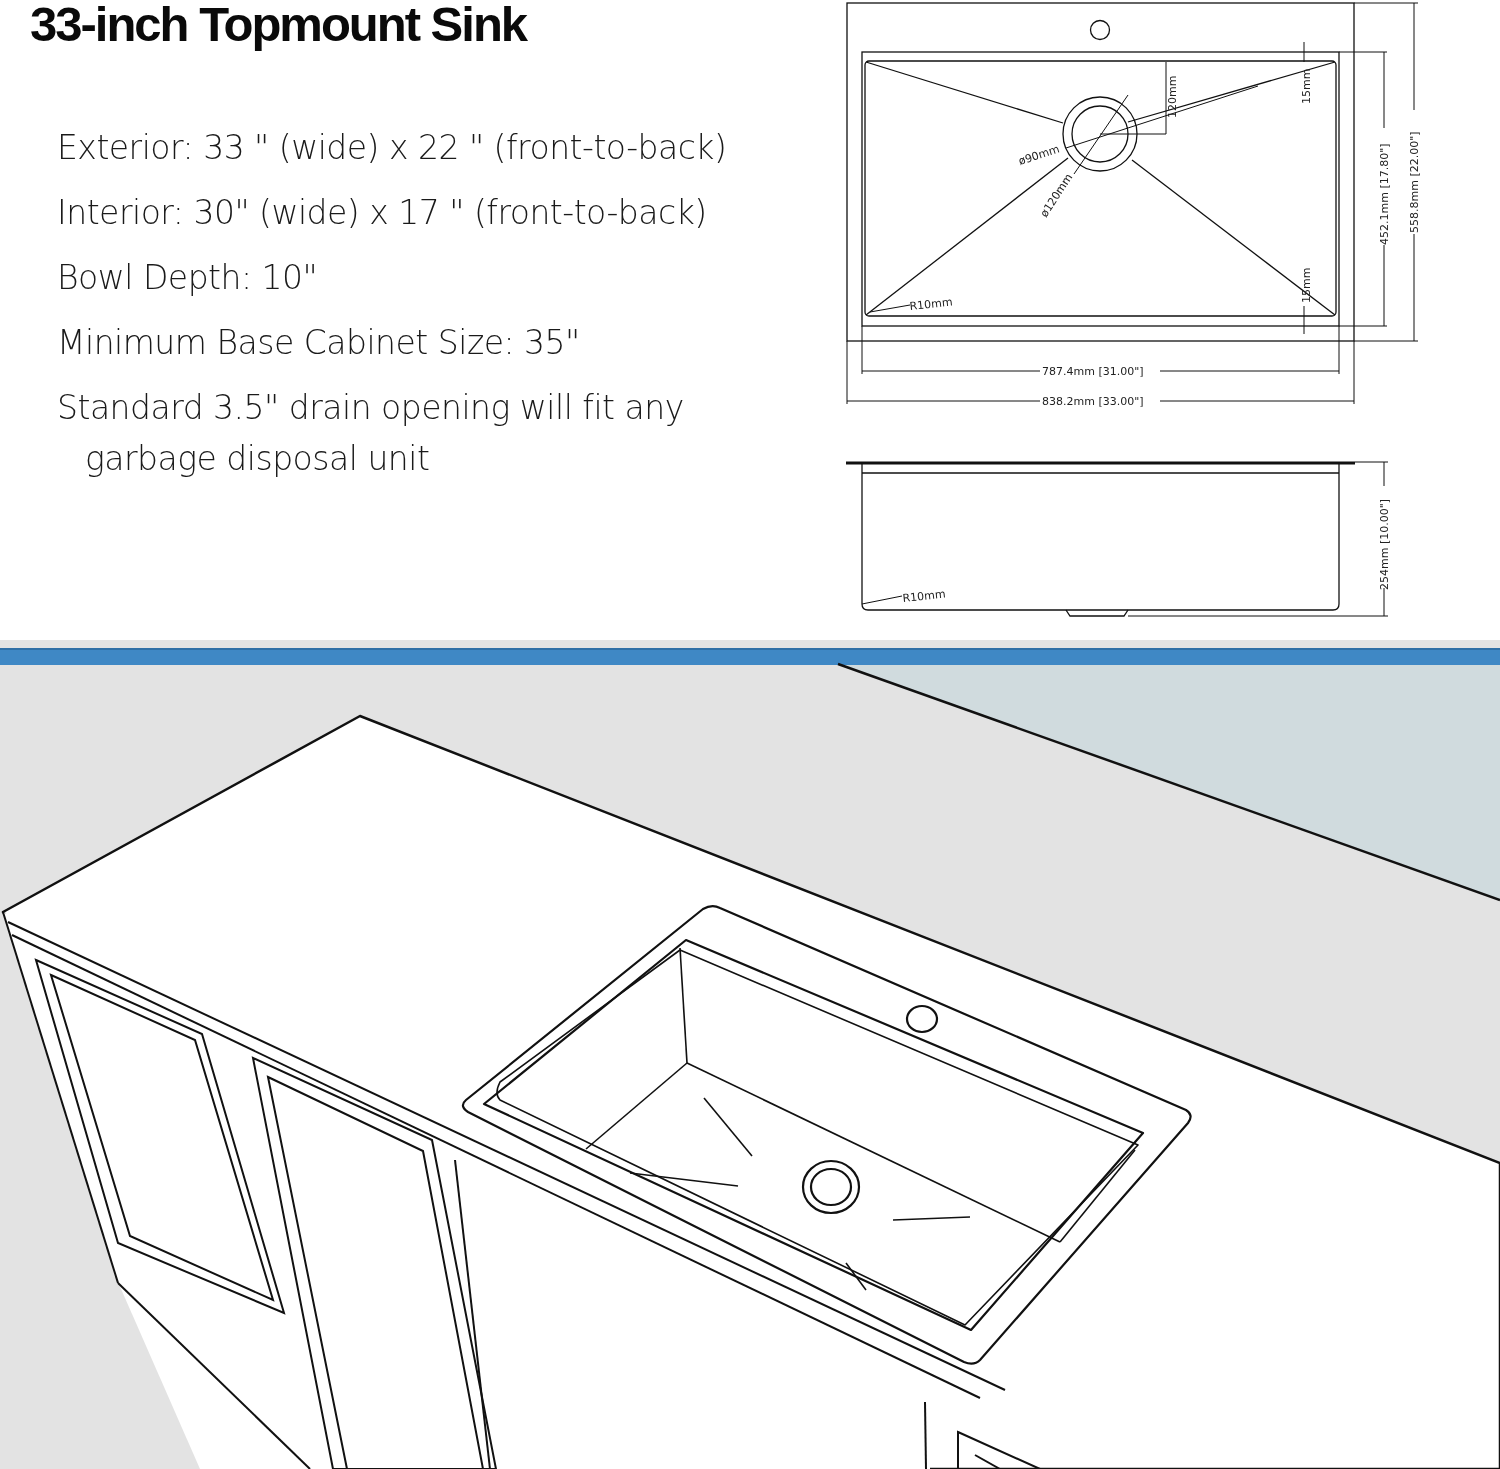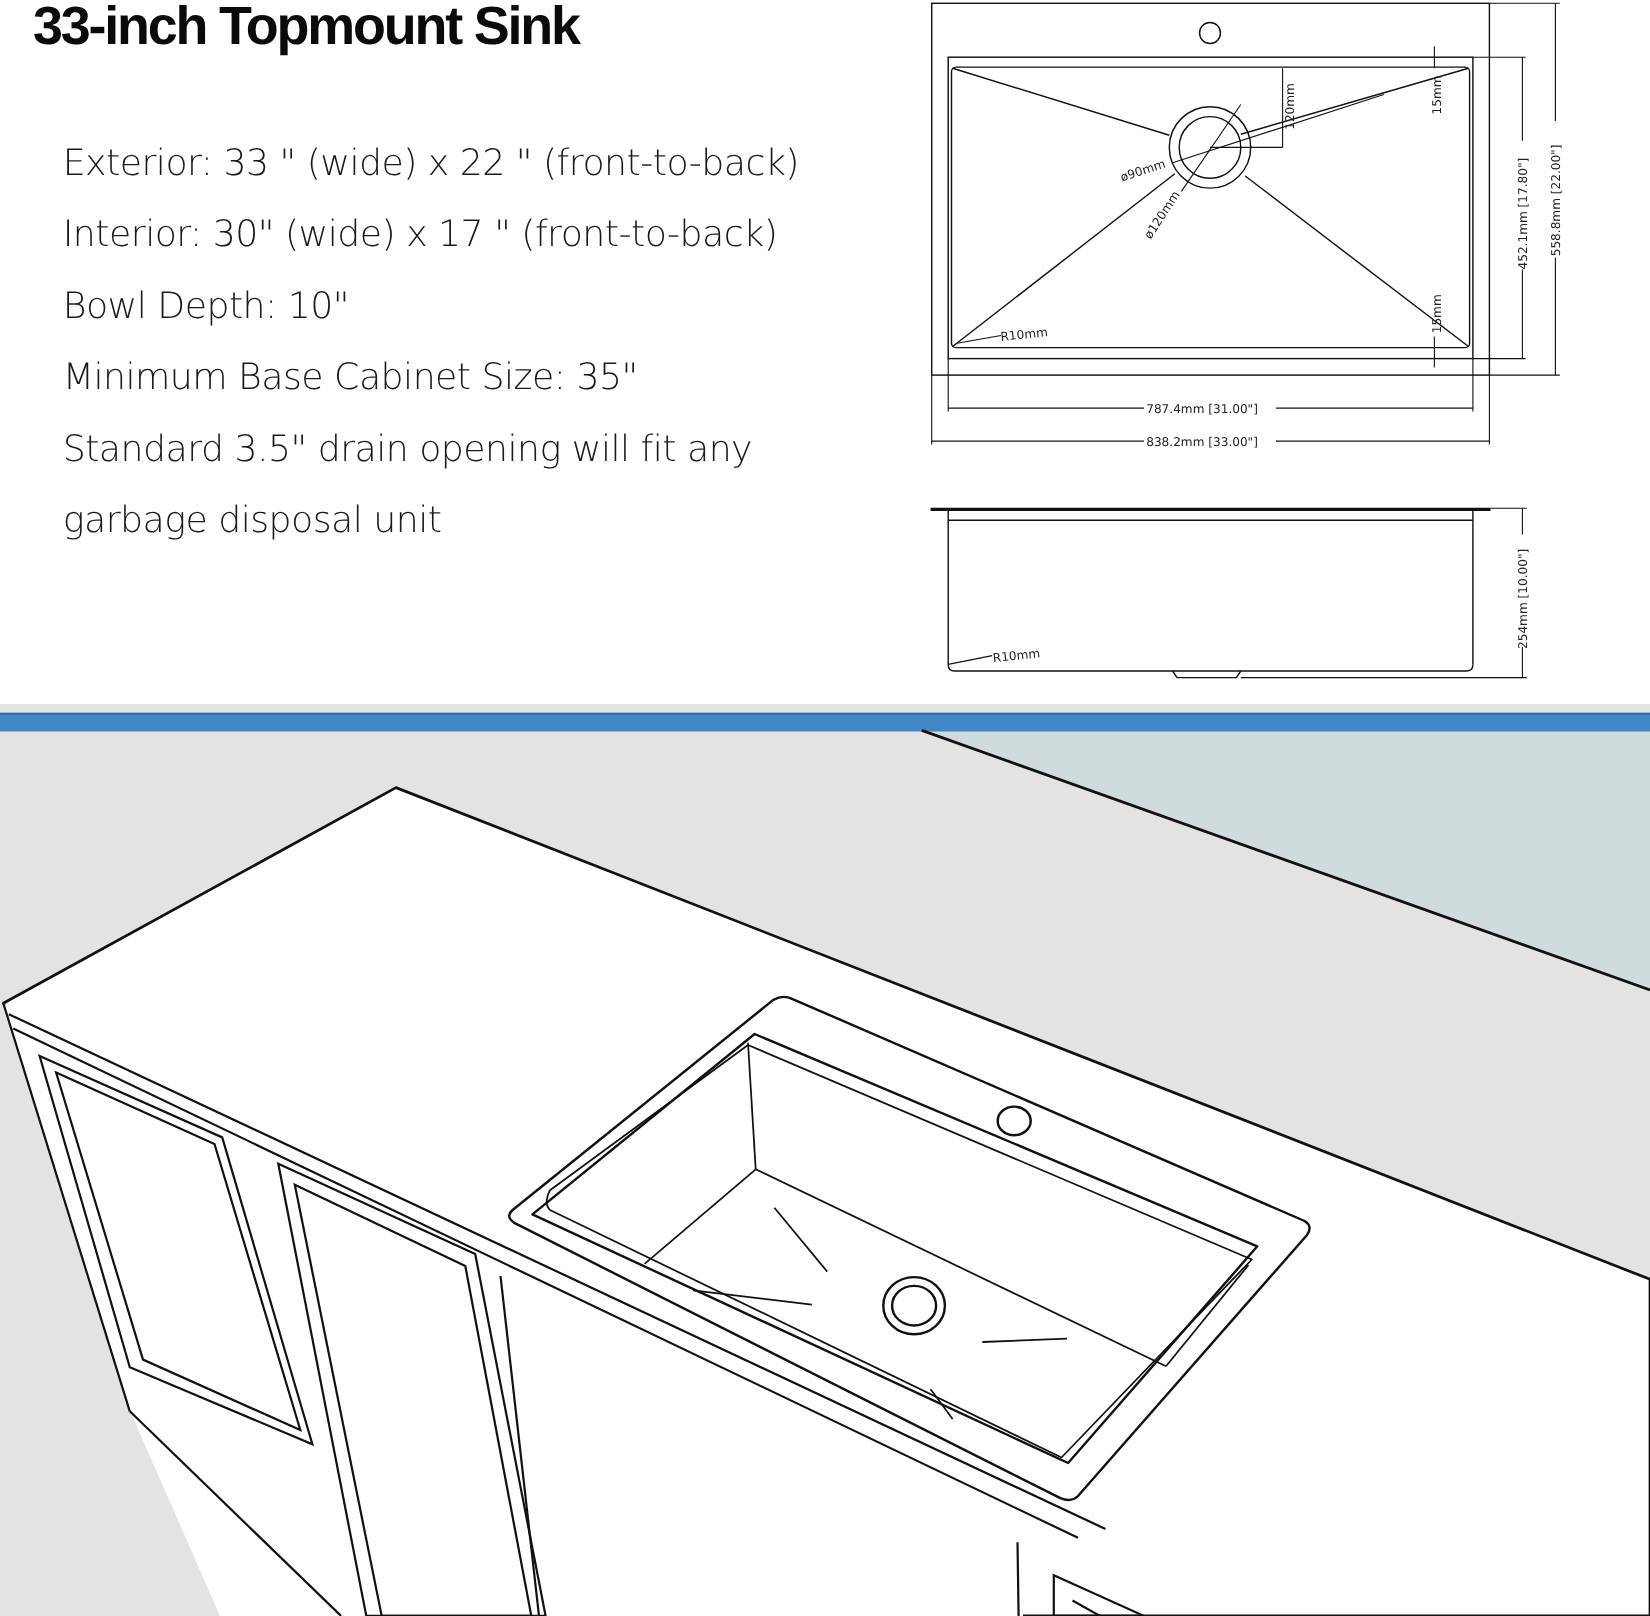--- a/index.html
+++ b/index.html
@@ -4,21 +4,21 @@
   <style>
     html, body { margin: 0; padding: 0; background: #ffffff; }
     body { width: 1500px; height: 1469px; position: relative; overflow: hidden; font-family: "DejaVu Sans", sans-serif; color: #111; }
     .title { position: absolute; left: 30px; top: -4px; font-family: "Liberation Sans", sans-serif; font-weight: bold; font-size: 49px; letter-spacing: -2px; color: #0a0a0a; white-space: nowrap; }
     .spec { position: absolute; left: 57px; font-family: "DejaVu Sans", sans-serif; font-size: 33px; font-weight: 300; color: #1a1a1a; white-space: nowrap; letter-spacing: -0.5px; }
     .spec.s1 { top: 128px; }
     .spec.s2 { top: 193px; }
     .spec.s3 { top: 258px; }
     .spec.s4 { top: 323px; }
     .spec.s5 { top: 388px; }
-    .spec.s6 { top: 453px; }
+    .spec.s6 { top: 439px; margin-left: 28px; }
     svg text { font-family: "DejaVu Sans", sans-serif; }
     .drawing { position: absolute; left: 0; top: 0; }
     .scene { position: absolute; left: 0; top: 640px; }
   </style>
 </head>
 <body>
 
 <div class="title">33-inch Topmount Sink</div>
 
 <div class="spec s1">Exterior: 33 " (wide) x 22 " (front-to-back)</div>

